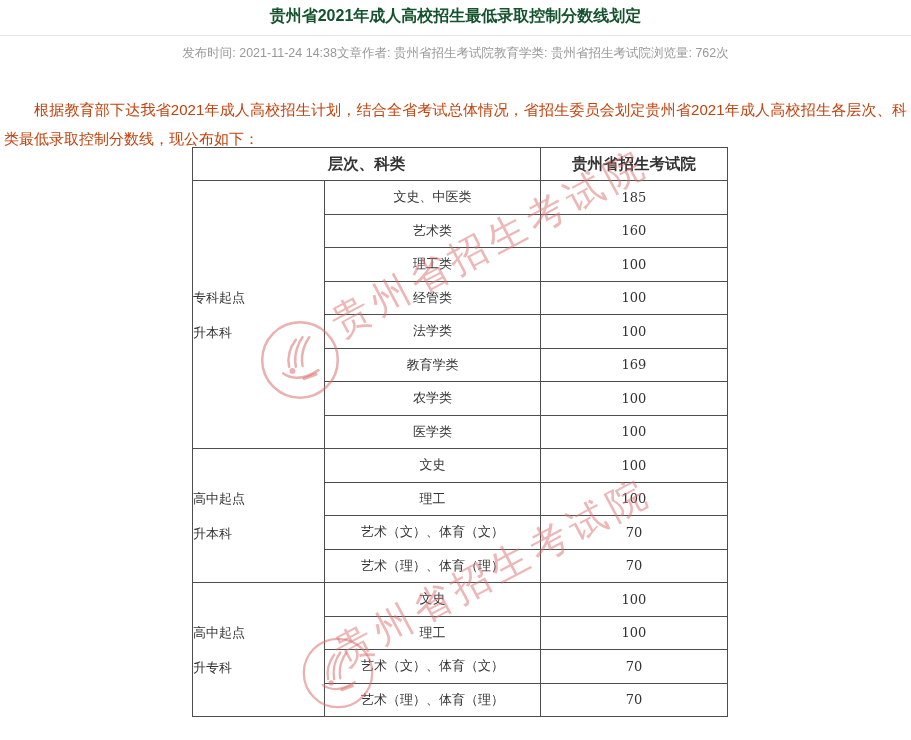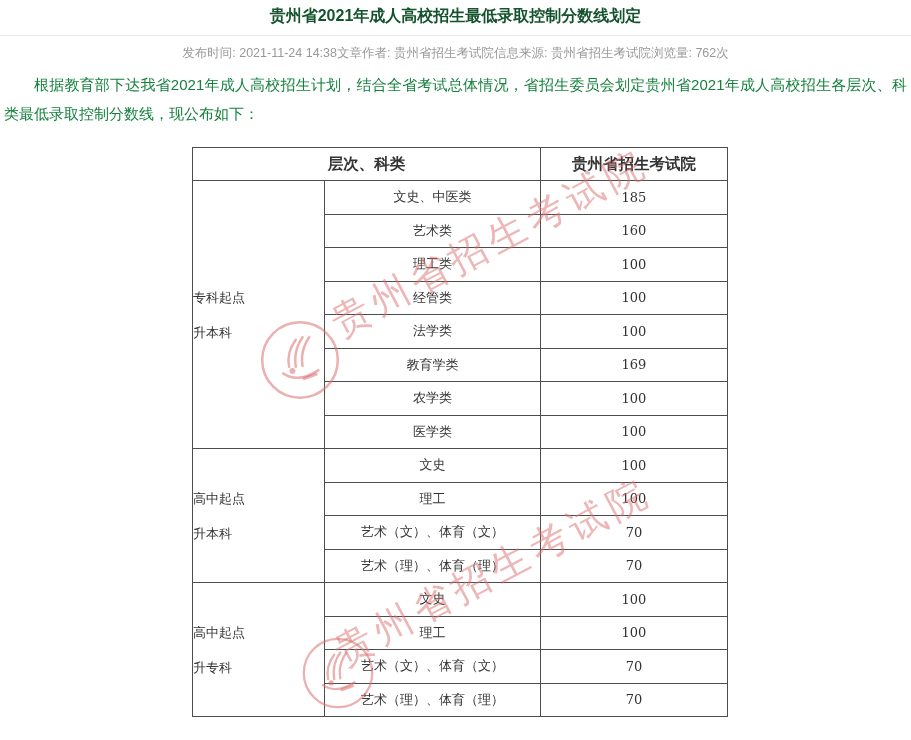--- a/index.html
+++ b/index.html
@@ -18,22 +18,22 @@
   }
   .meta-bar{
     position:absolute;top:45px;left:0;width:100%;
     display:flex;justify-content:center;
     font-size:12.5px;color:#999;white-space:nowrap;
   }
   .meta-item{display:inline-block;}
   .meta-label{color:#999;}
   .meta-value{color:#999;}
   .intro{
-    position:absolute;top:71px;left:4px;width:903px;
-    font-size:15px;line-height:28.5px;color:#15803d;
+    position:absolute;top:96px;left:4px;width:903px;
+    font-size:15px;line-height:28.5px;color:#c2410c;
     text-indent:2em;text-align:justify;
   }
   .table-wrap{
     position:absolute;left:192px;top:147px;
   }
   table.score-table{
     border-collapse:collapse;table-layout:fixed;width:535px;
     font-family:"DejaVu Serif","Liberation Serif",serif;
   }
   table.score-table th,table.score-table td{
@@ -74,21 +74,21 @@
 <div class="meta-bar">
   <span class="meta-item">
     <span class="meta-label">发布时间:</span>
     <span class="meta-value">2021-11-24 14:38</span>
   </span>
   <span class="meta-item">
     <span class="meta-label">文章作者:</span>
     <span class="meta-value">贵州省招生考试院</span>
   </span>
   <span class="meta-item">
-    <span class="meta-label">信息来源:</span>
+    <span class="meta-label">教育学类:</span>
     <span class="meta-value">贵州省招生考试院</span>
   </span>
   <span class="meta-item">
     <span class="meta-label">浏览量:</span>
     <span class="meta-value">762次</span>
   </span>
 </div>
 
 <div class="intro">根据教育部下达我省2021年成人高校招生计划，结合全省考试总体情况，省招生委员会划定贵州省2021年成人高校招生各层次、科类最低录取控制分数线，现公布如下：</div>
 

